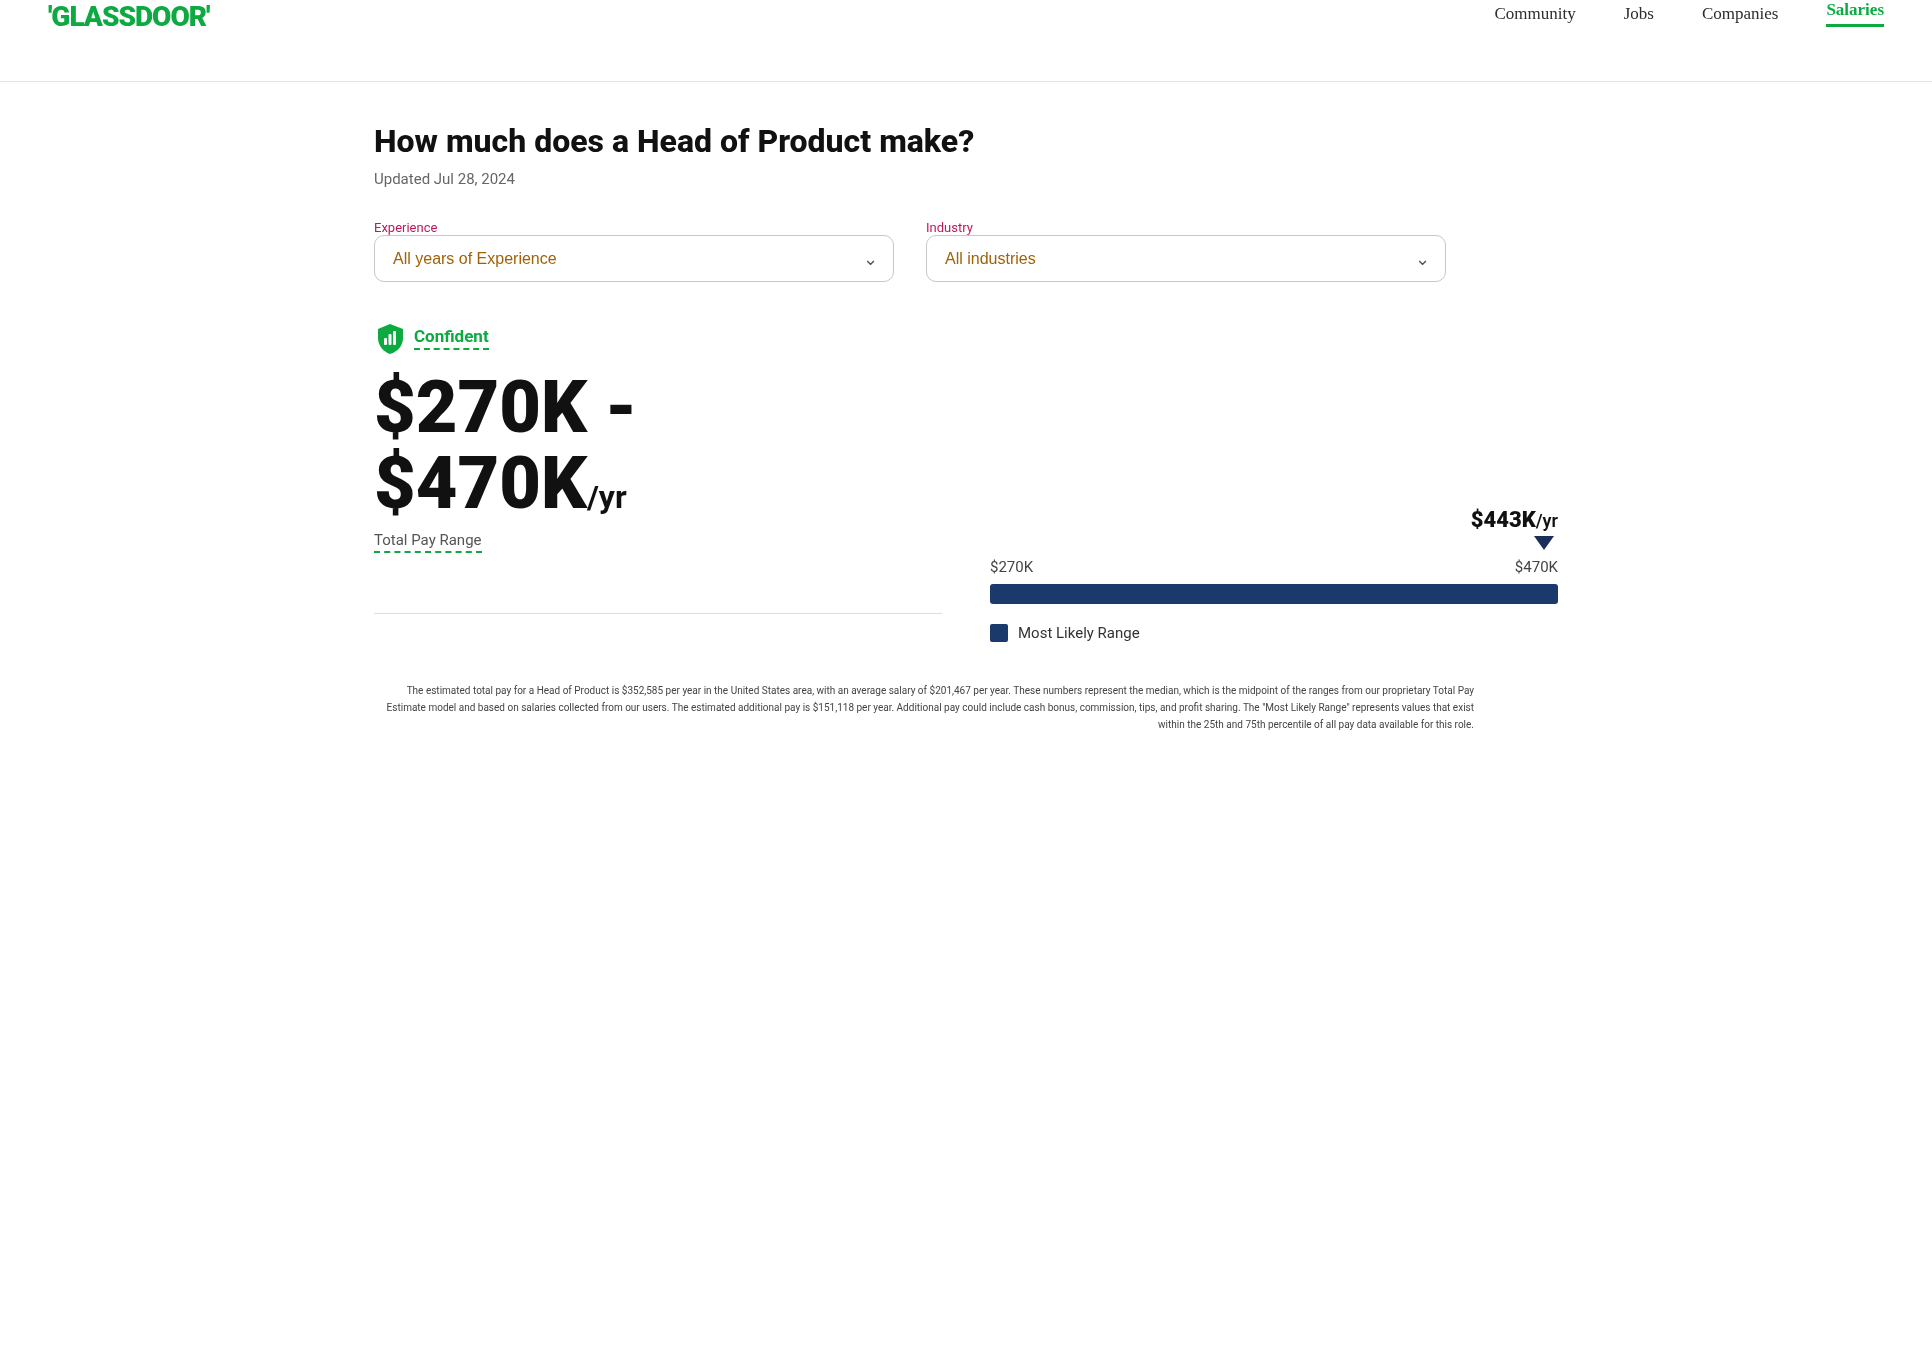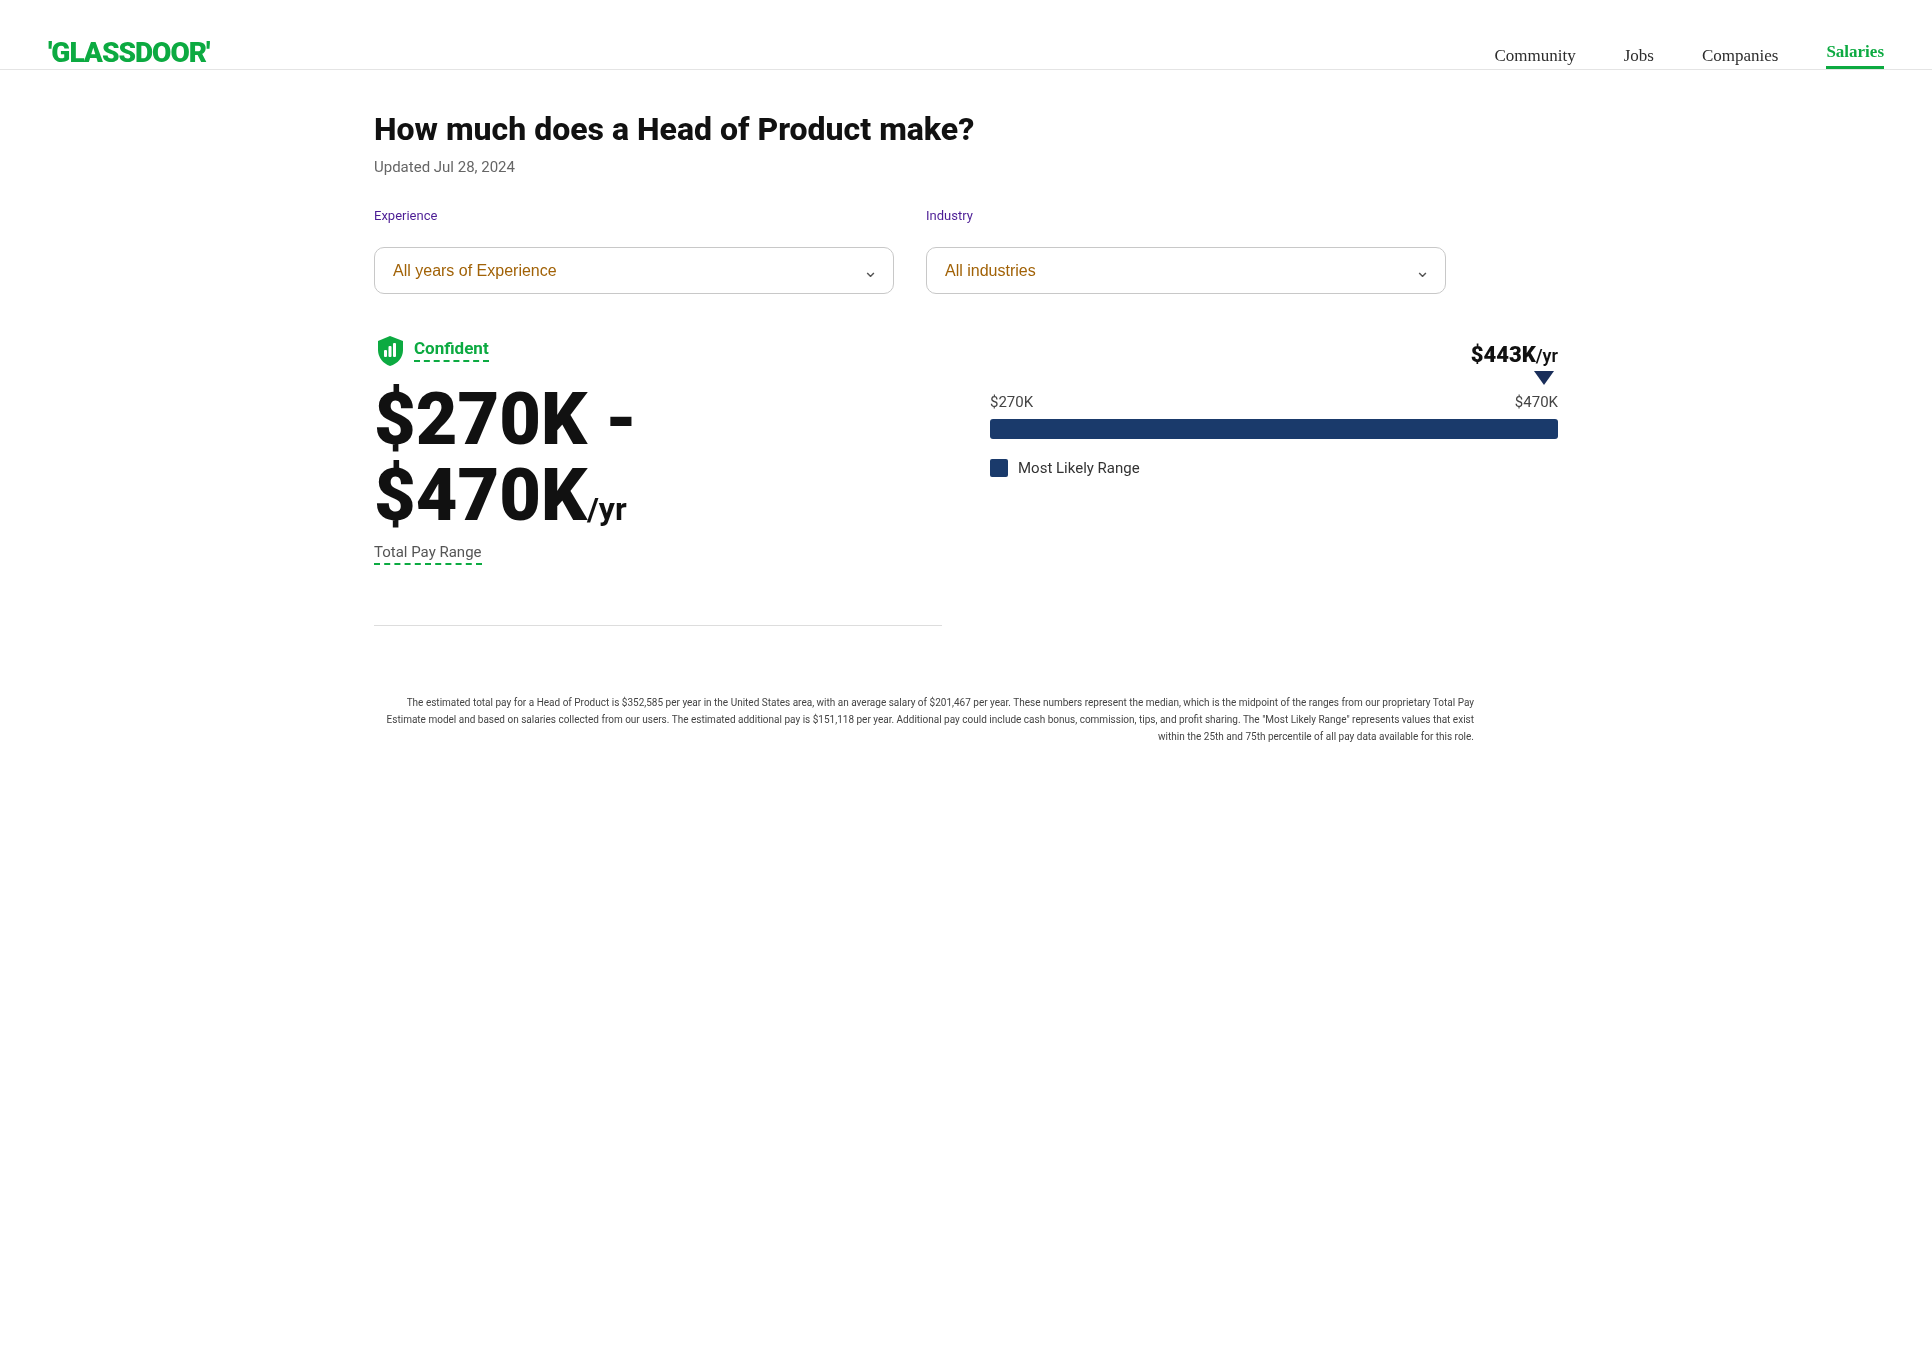--- a/index.html
+++ b/index.html
@@ -6,23 +6,23 @@
     body {
       font-family: -apple-system, BlinkMacSystemFont, 'Segoe UI', Roboto, Helvetica, Arial, sans-serif;
       background: #fff;
       color: #2d2d2d;
       font-size: 16px;
     }
 
     
     .header {
       display: flex;
-      align-items: flex-end;
+      align-items: flex-start;
       padding: 0 48px;
-      height: 70px;
+      height: 82px;
       border-bottom: 1px solid #e4e4e4;
       background: #fff;
     }
     .logo {
       font-size: 28px;
       font-weight: 900;
       color: #0caa41;
       letter-spacing: -1px;
       margin-right: auto;
       font-style: normal;
@@ -72,22 +72,22 @@
       display: flex;
       gap: 32px;
       margin-bottom: 40px;
     }
     .filter-group {
       flex: 1;
       max-width: 520px;
     }
     .filter-label {
       font-size: 13px;
-      color: #4c1d95;
-      margin-bottom: 24px;
+      color: #be185d;
+      margin-bottom: 0;
     }
     .filter-select-wrapper {
       position: relative;
       display: flex;
       align-items: center;
     }
     .filter-select-wrapper select {
       width: 100%;
       padding: 14px 48px 14px 18px;
       border: 1.5px solid #c8c8c8;
@@ -103,21 +103,21 @@
       right: 16px;
       pointer-events: none;
       font-size: 18px;
       color: #555;
     }
 
     
     .salary-section {
       display: flex;
       gap: 48px;
-      align-items: flex-start;
+      align-items: flex-end;
       margin-bottom: 40px;
     }
 
     .salary-left {
       flex: 1;
     }
 
     .confident-badge {
       display: flex;
       align-items: center;

